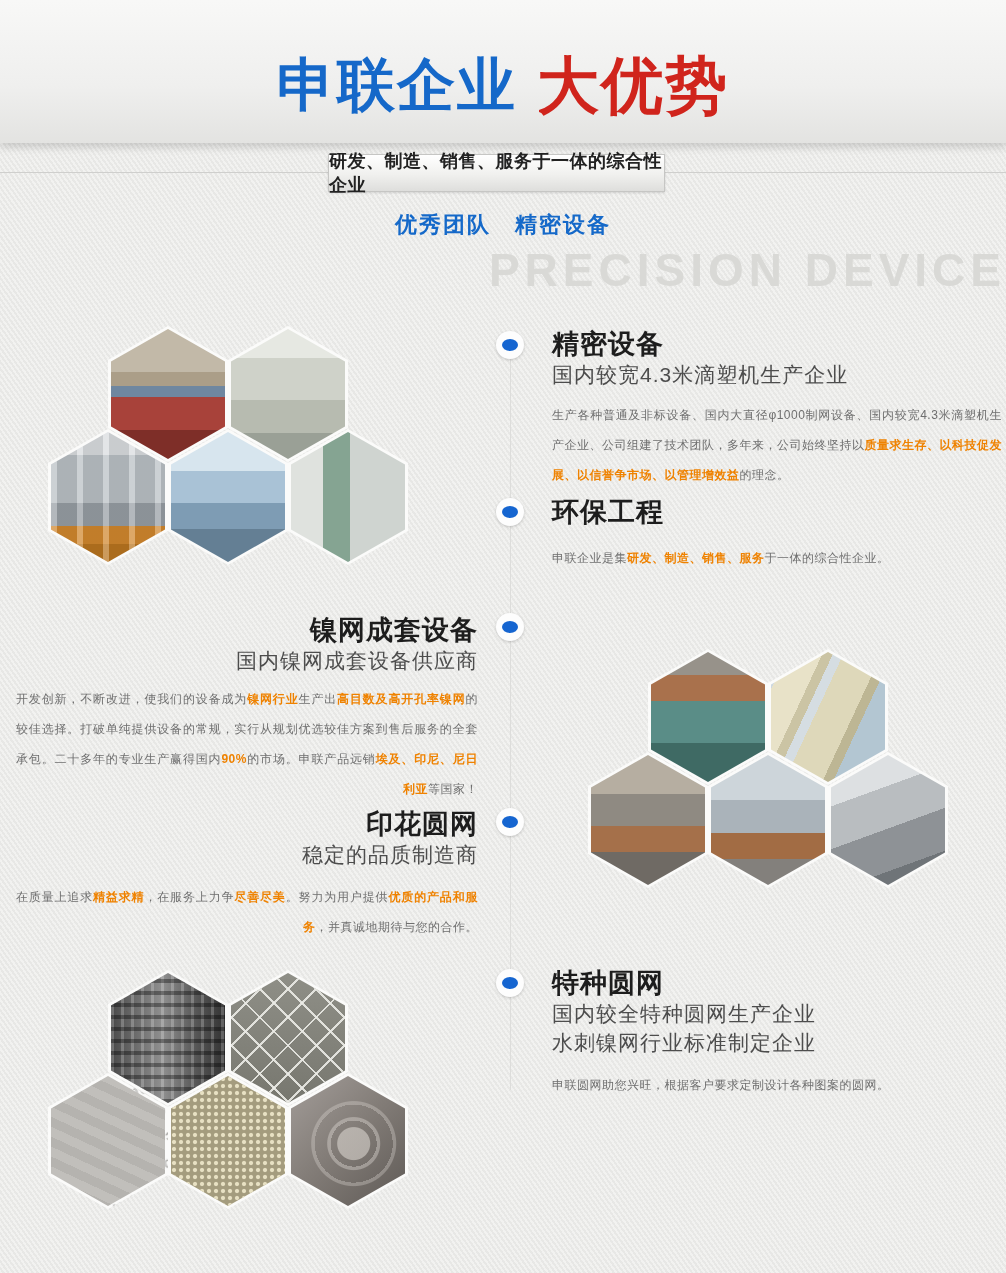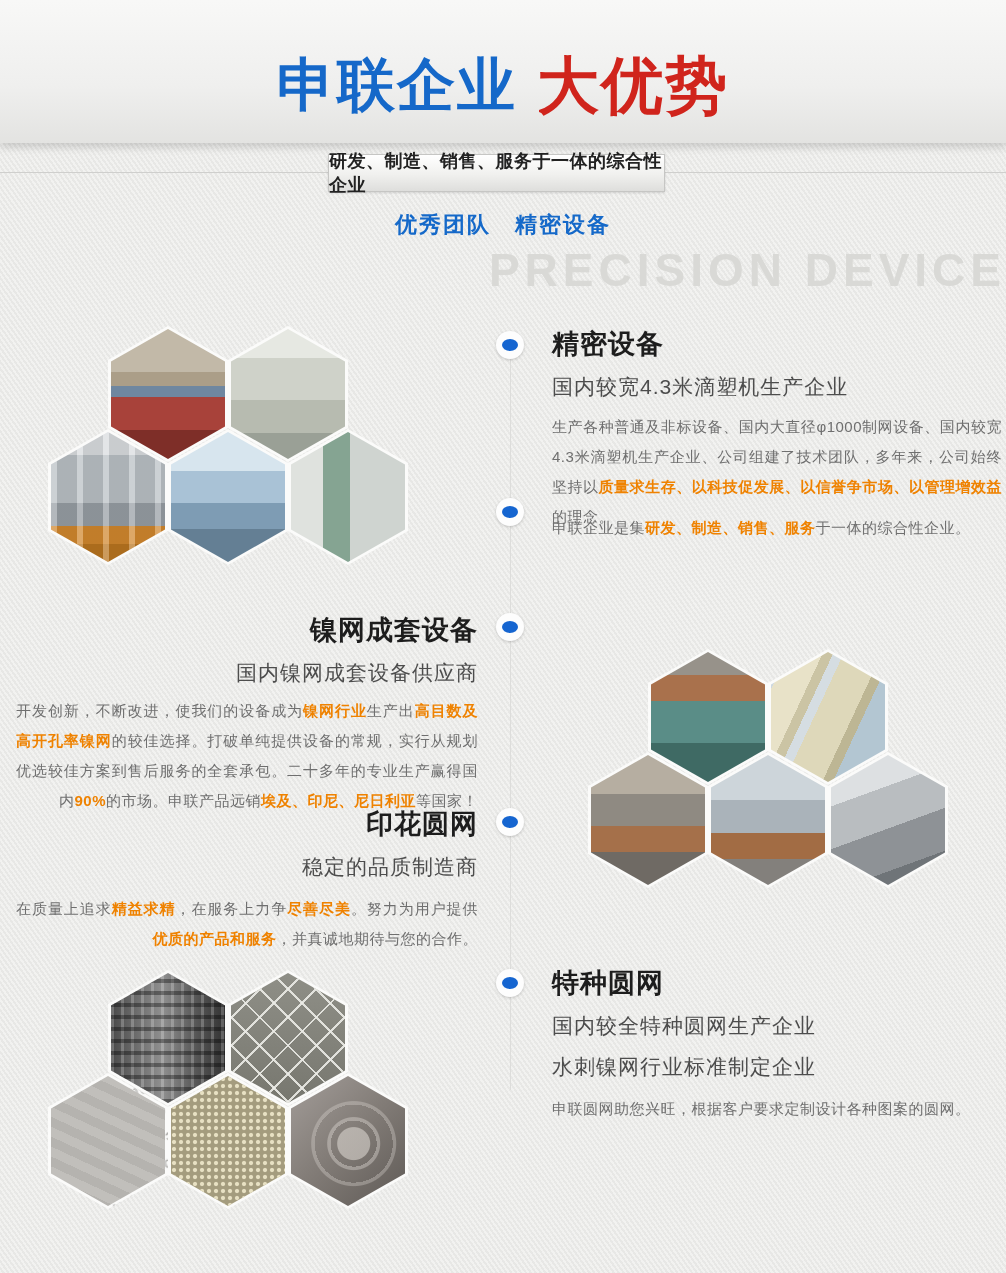--- a/index.html
+++ b/index.html
@@ -49,22 +49,22 @@
   
   .timeline{position:absolute;left:510px;top:345px;width:1px;height:745px;background:#dddddb;}
   .tdot{position:absolute;width:28px;height:28px;border-radius:50%;background:#fdfdfd;
     box-shadow:0 1px 3px rgba(0,0,0,.18);left:496px;}
   .tdot::after{content:"";position:absolute;left:6px;top:8px;width:16px;height:12px;
     border-radius:50%;background:#1565d0;}
   .d1{top:331px;} .d2{top:498px;} .d3{top:613px;} .d4{top:808px;} .d5{top:969px;}
   
   .sec{position:absolute;}
   .sec h3{margin:0;font-size:27px;line-height:30px;font-weight:bold;color:#1d1d1d;letter-spacing:1px;}
-  .sec .subtt{font-size:21px;line-height:27px;color:#4d4d4d;letter-spacing:1px;margin-top:14px;}
-  .para{font-size:15px;line-height:30px;color:#6f6f6f;text-align:justify;letter-spacing:.5px;}
+  .sec .subtt{font-size:21px;line-height:27px;color:#4d4d4d;letter-spacing:1px;margin-top:2px;}
+  .para{font-size:12px;line-height:30px;color:#6f6f6f;text-align:justify;letter-spacing:.5px;}
   .para .hl{color:#ef8200;font-weight:bold;}
   .sec-right{left:552px;width:450px;}
   .sec-left{left:16px;width:462px;text-align:right;}
   .sec-left .para{text-align:justify;text-align-last:right;}
   #sec-jixie{top:329px;}   #sec-jixie .para{margin-top:12px;}
   #sec-huanbao{top:497px;} #sec-huanbao .para{margin-top:16px;}
   #sec-niewang{top:615px;} #sec-niewang .para{margin-top:10px;}
   #sec-yinhua{top:809px;}  #sec-yinhua .para{margin-top:14px;}
   #sec-tezhong{top:968px;} #sec-tezhong .para{margin-top:14px;}
   
@@ -132,20 +132,21 @@
   <div class="tdot d4"></div>
   <div class="tdot d5"></div>
 
   <div class="sec sec-right" id="sec-jixie">
     <h3>精密设备</h3>
     <div class="subtt">国内较宽4.3米滴塑机生产企业</div>
     <div class="para"><span>生产各种普通及非标设备、国内大直径φ1000制网设备、国内较宽4.3米滴塑机生产企业、公司组建了技术团队，多年来，公司始终坚持以</span><span class="hl">质量求生存、以科技促发展、以信誉争市场、以管理增效益</span><span>的理念。</span></div>
   </div>
 
   <div class="sec sec-right" id="sec-huanbao">
+    <h3>环保工程</h3>
     <div class="para"><span>申联企业是集</span><span class="hl">研发、制造、销售、服务</span><span>于一体的综合性企业。</span></div>
   </div>
 
   <div class="sec sec-right" id="sec-tezhong">
     <h3>特种圆网</h3>
     <div class="subtt">国内较全特种圆网生产企业</div>
     <div class="subtt">水刺镍网行业标准制定企业</div>
     <div class="para"><span>申联圆网助您兴旺，根据客户要求定制设计各种图案的圆网。</span></div>
   </div>
 

